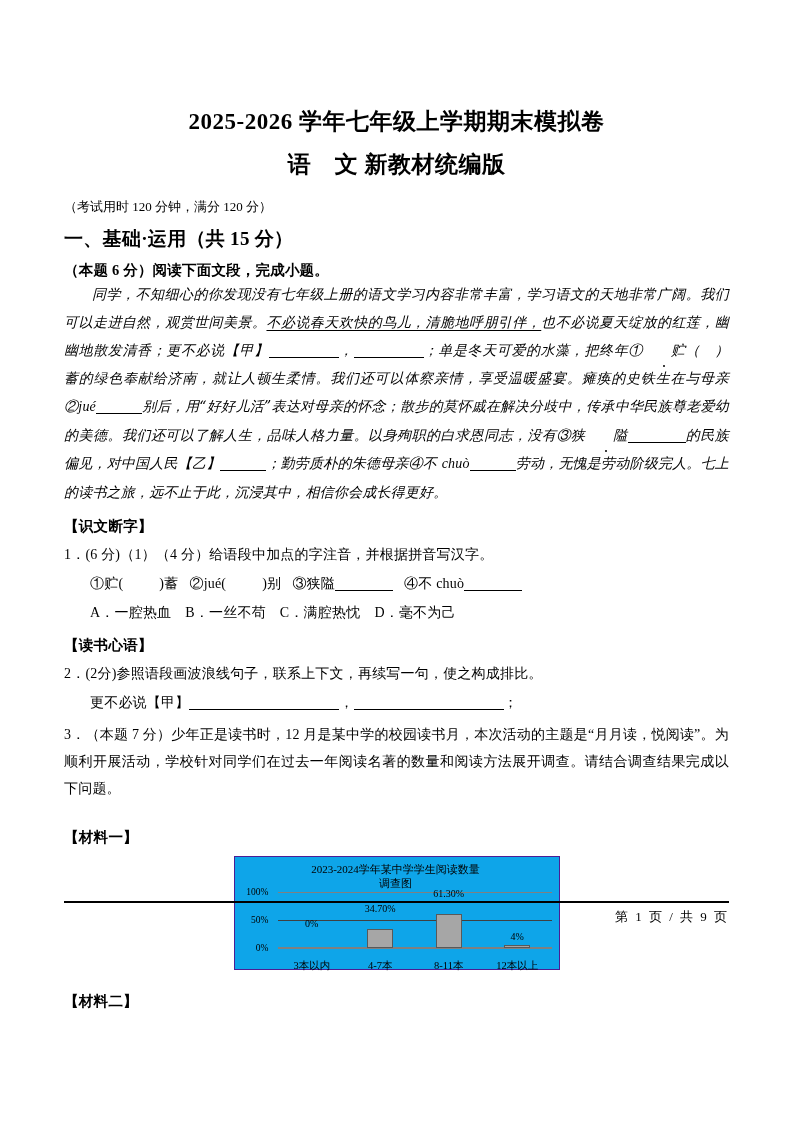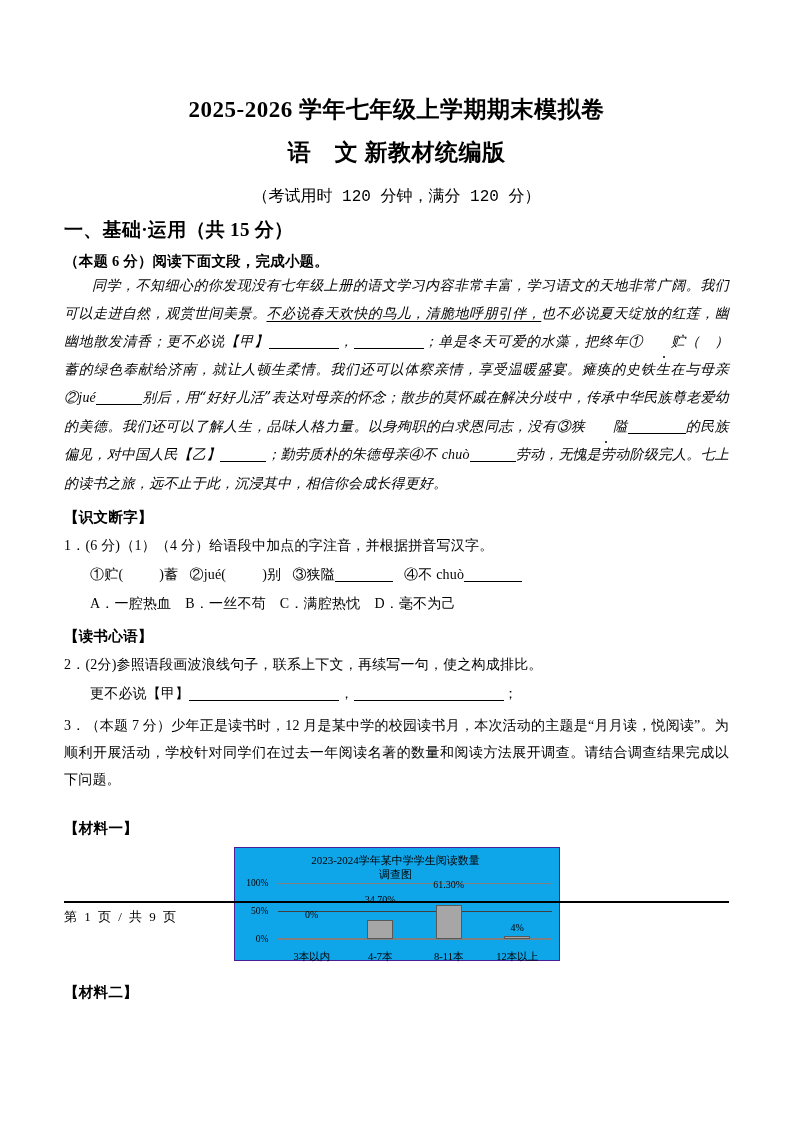--- a/index.html
+++ b/index.html
@@ -15,21 +15,21 @@
     position: relative;
     overflow: hidden;
   }
 
   .page {
     position: absolute;
     left: 0; top: 0;
     width: 793px;
     height: 976px;
     box-sizing: border-box;
-    padding: 0 64px;
+    padding: 12px 64px;
   }
 
   
   .doc-title {
     text-align: center;
     font-size: 23px;
     font-weight: bold;
     letter-spacing: 0.5px;
     margin-top: 96px;
     line-height: 1.25;
@@ -37,24 +37,23 @@
   }
   .doc-subtitle {
     text-align: center;
     font-size: 23px;
     font-weight: bold;
     letter-spacing: 0.5px;
     margin-top: 14px;
     line-height: 1.25;
   }
   .doc-note {
-    text-align: center;
-    font-size: 16px;
+    font-size: 13px;
     margin-top: 18px;
-    font-family: Liberation Mono, monospace;
+    font-family: Liberation Serif, serif;
     font-style: normal;
   }
 
   
   .sec-heading {
     font-size: 19px;
     font-weight: bold;
     margin-top: 10px;
     letter-spacing: 0.3px;
   }
@@ -260,21 +259,21 @@
     font-size: 10.5px;
     font-family: "Liberation Serif", "DejaVu Serif", serif;
   }
 
   
   .footer {
     position: absolute;
     left: 64px;
     right: 64px;
     bottom: 46px;
-    text-align: left;
+    text-align: right;
   }
   .footer-rule {
     height: 2px;
     background: #000;
     margin: 0 auto;
   }
   .footer-rule.top { width: 100%; }
   .footer-text {
     font-size: 13px;
     letter-spacing: 2px;

